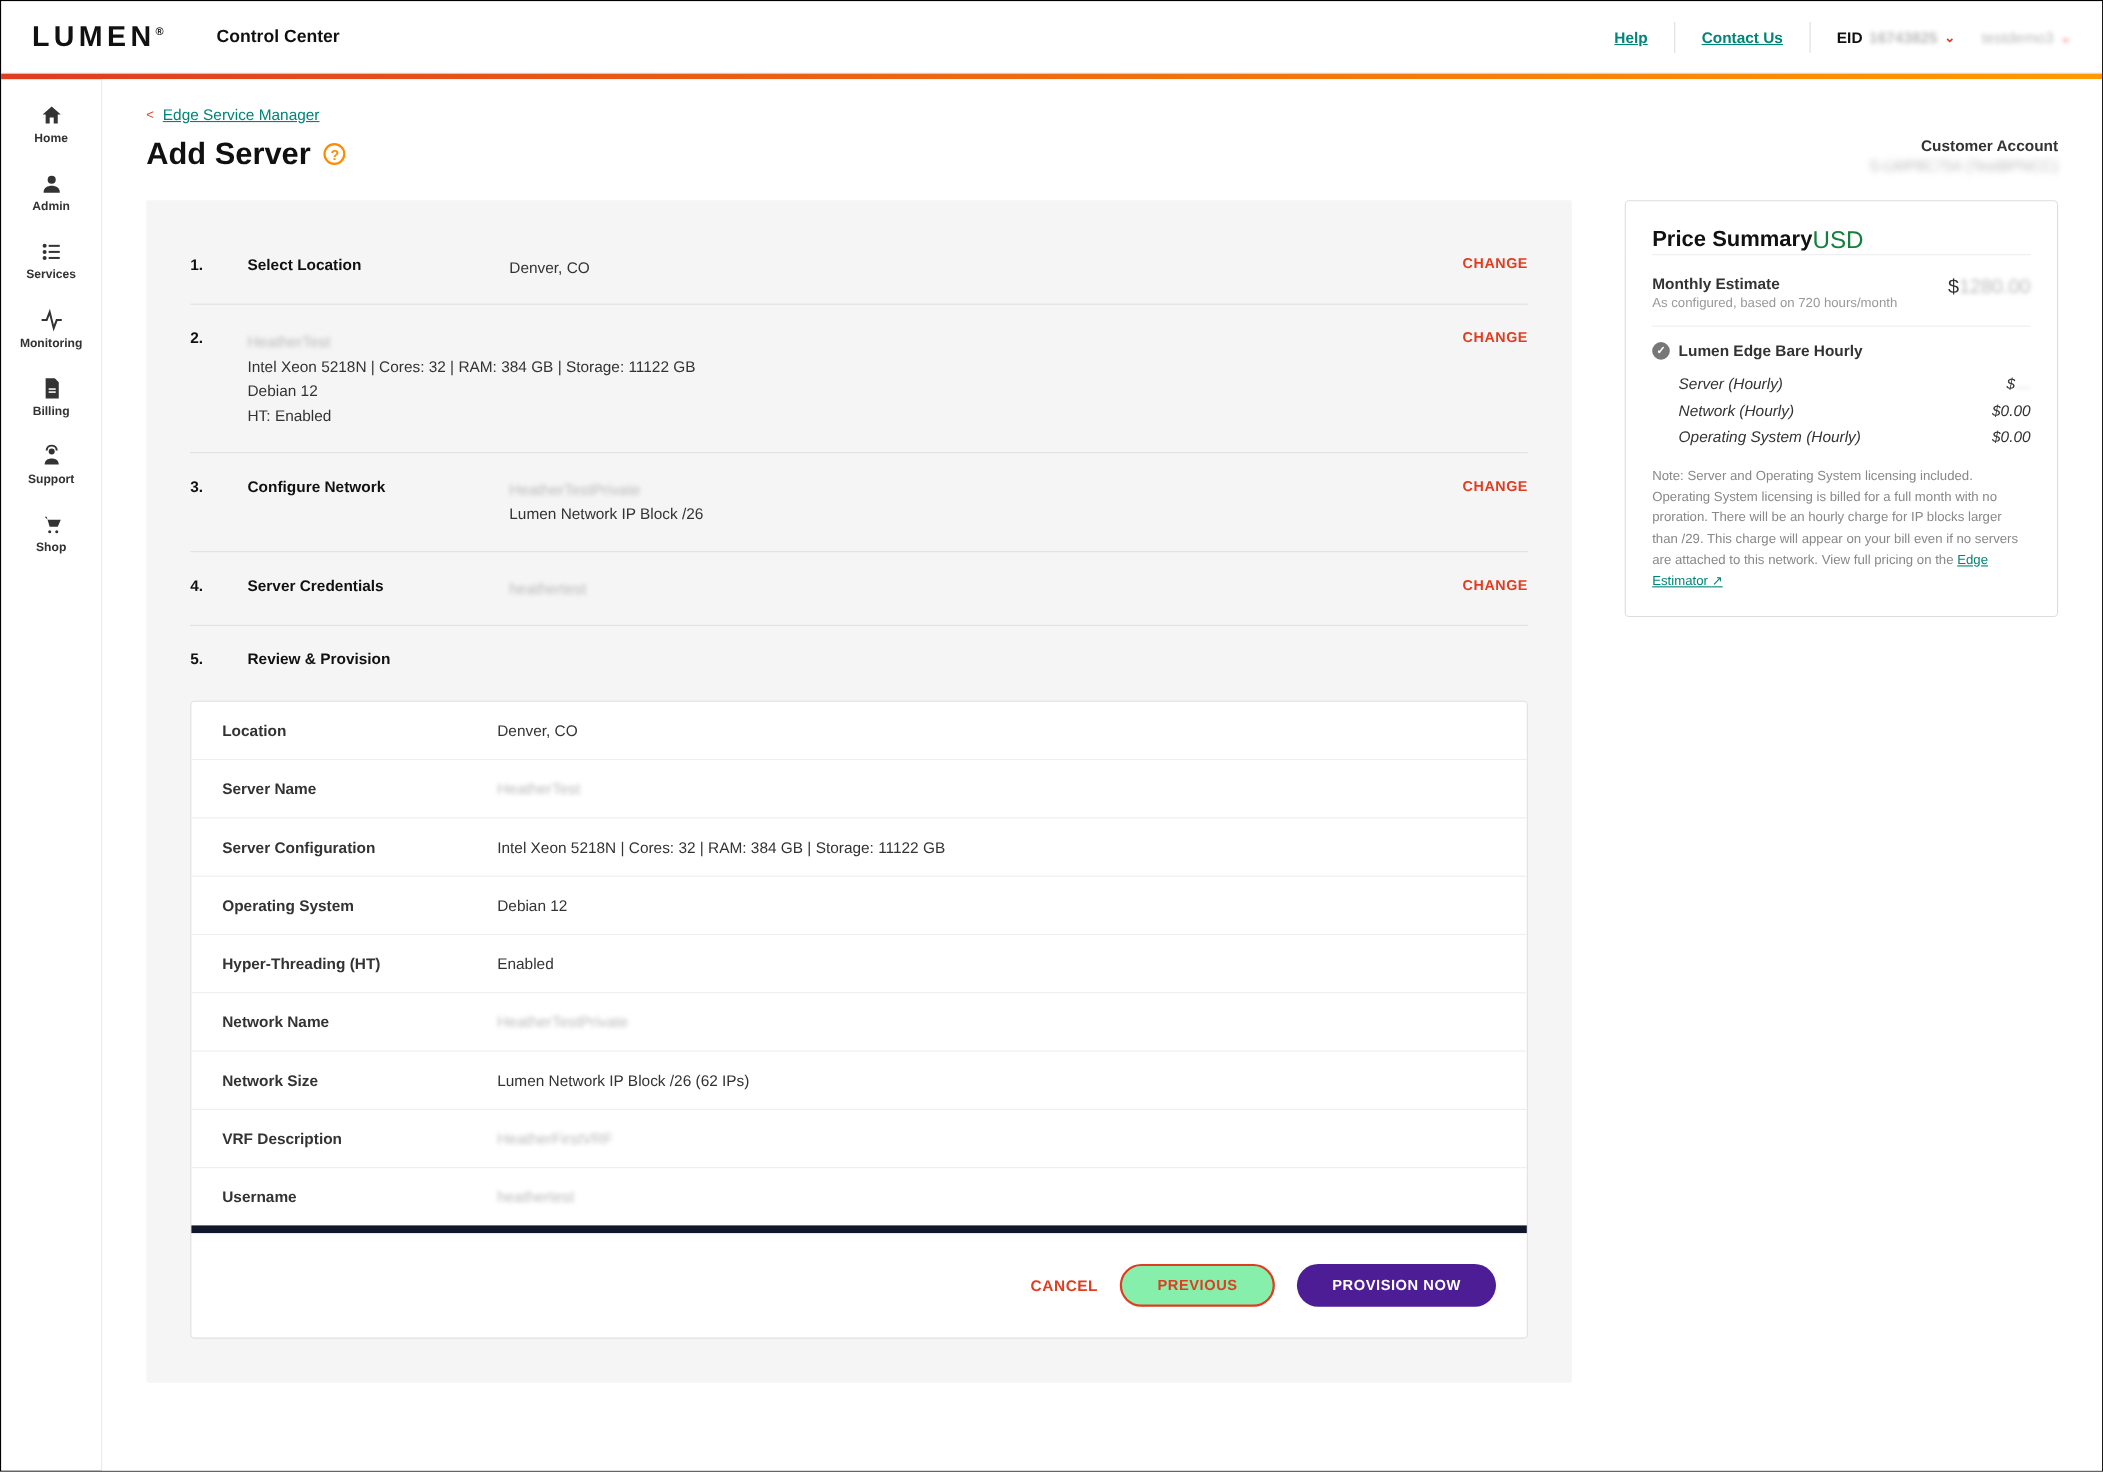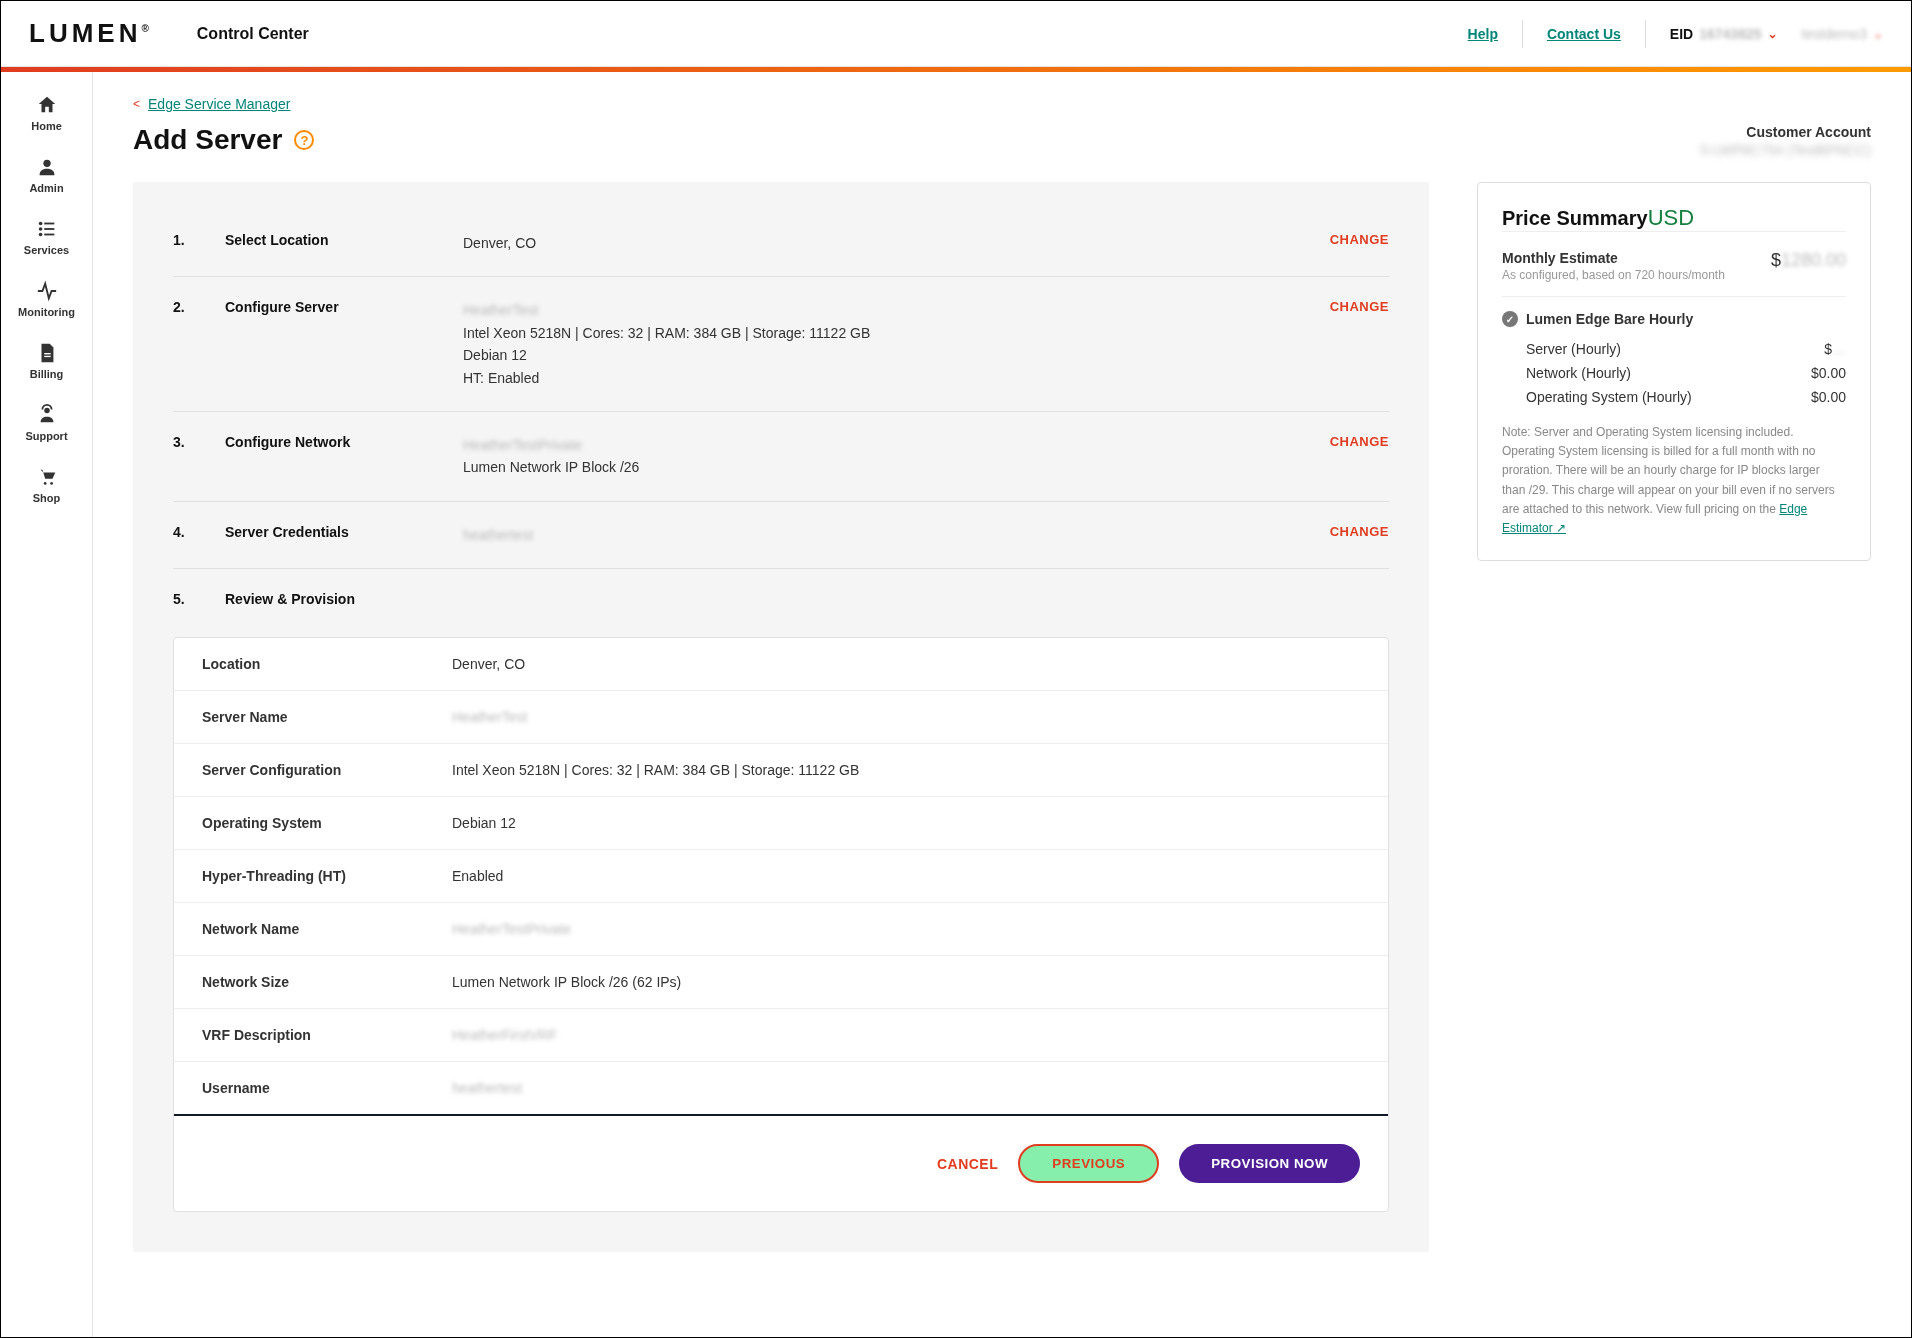--- a/index.html
+++ b/index.html
@@ -56,39 +56,39 @@
 .step-body .blur { color: #bbb; filter: blur(2px); }
 .step-change { color: #e03c20; font-weight: 700; font-size: 13px; cursor: pointer; letter-spacing: 0.5px; }
 
 .review-card { background: #fff; border: 1px solid #e0e0e0; border-radius: 4px; margin-top: 8px; }
 .review-row { display: flex; padding: 18px 28px; border-bottom: 1px solid #eee; }
 .review-row:last-of-type { border-bottom: none; }
 .review-key { width: 250px; font-weight: 600; color: #333; }
 .review-val { flex: 1; color: #333; }
 .review-val .blur { color: #bbb; filter: blur(2px); }
 
-.actions { display: flex; justify-content: flex-end; gap: 20px; align-items: center; padding: 28px; border-top: 2px solid #0f172a; }
+.actions { display: flex; justify-content: flex-end; gap: 20px; align-items: center; padding: 28px; border-top: 7px solid #0f172a; }
 .btn-text { color: #e03c20; font-weight: 700; cursor: pointer; letter-spacing: 0.5px; }
 .btn-outline { border: 2px solid #e03c20; color: #e03c20; background: #86efac; border-radius: 24px; padding: 10px 32px; font-weight: 700; cursor: pointer; letter-spacing: 0.5px; }
 .btn-fill { border: none; background: #4c1d95; color: #fff; border-radius: 24px; padding: 12px 32px; font-weight: 700; cursor: pointer; letter-spacing: 0.5px; }
 
 
 .summary { width: 394px; background: #fff; border: 1px solid #ddd; border-radius: 4px; padding: 22px 24px; }
 .summary-head { display: flex; align-items: center; border-bottom: 1px solid #eee; margin-bottom: 18px; }
 .summary-title { font-size: 20px; font-weight: 800; color: #111; }
 .summary-curr { font-size: 22px; color: #15803d; }
 .est-row { display: flex; justify-content: space-between; align-items: flex-start; }
 .est-label { font-weight: 600; }
 .est-sub { font-size: 12px; color: #999; margin-top: 2px; }
 .est-val { font-size: 18px; color: #333; }
 .est-val .blur { filter: blur(2px); color: #bbb; }
 .summary-sep { border-top: 1px solid #eee; margin: 14px 0; }
 .prod-head { display: flex; align-items: center; gap: 8px; font-weight: 700; margin-bottom: 10px; }
 .check-circle { width: 16px; height: 16px; background: #777; border-radius: 50%; display: inline-flex; align-items: center; justify-content: center; color: #fff; font-size: 10px; }
-.line-item { display: flex; justify-content: space-between; padding: 4px 0; font-size: 14px; color: #333; }
+.line-item { display: flex; justify-content: space-between; padding: 4px 0; font-size: 14px; color: #333; font-style: italic; }
 .line-item .blur { filter: blur(2px); color: #bbb; }
 .summary-note { font-size: 12px; color: #888; line-height: 1.6; margin-top: 14px; }
 .summary-note a { color: #008578; text-decoration: underline; cursor: pointer; }
 .step-col { display:flex; gap:28px; }
 </style>
 </head>
 <body>
 
 <div class="app">
 
@@ -198,21 +198,20 @@
               <div class="step-num">1.</div>
               <div class="step-label">Select Location</div>
             </div>
             <div class="step-body">Denver, CO</div>
             <div class="step-change">CHANGE</div>
           </div>
 
           <div class="step">
             <div class="step-col">
               <div class="step-num">2.</div>
-              <div class="step-label">Configure Server</div>
             </div>
             <div class="step-body">
               <div class="blur">HeatherTest</div>
               <div>Intel Xeon 5218N | Cores: 32 | RAM: 384 GB | Storage: 11122 GB</div>
               <div>Debian 12</div>
               <div>HT: Enabled</div>
             </div>
             <div class="step-change">CHANGE</div>
           </div>
 

